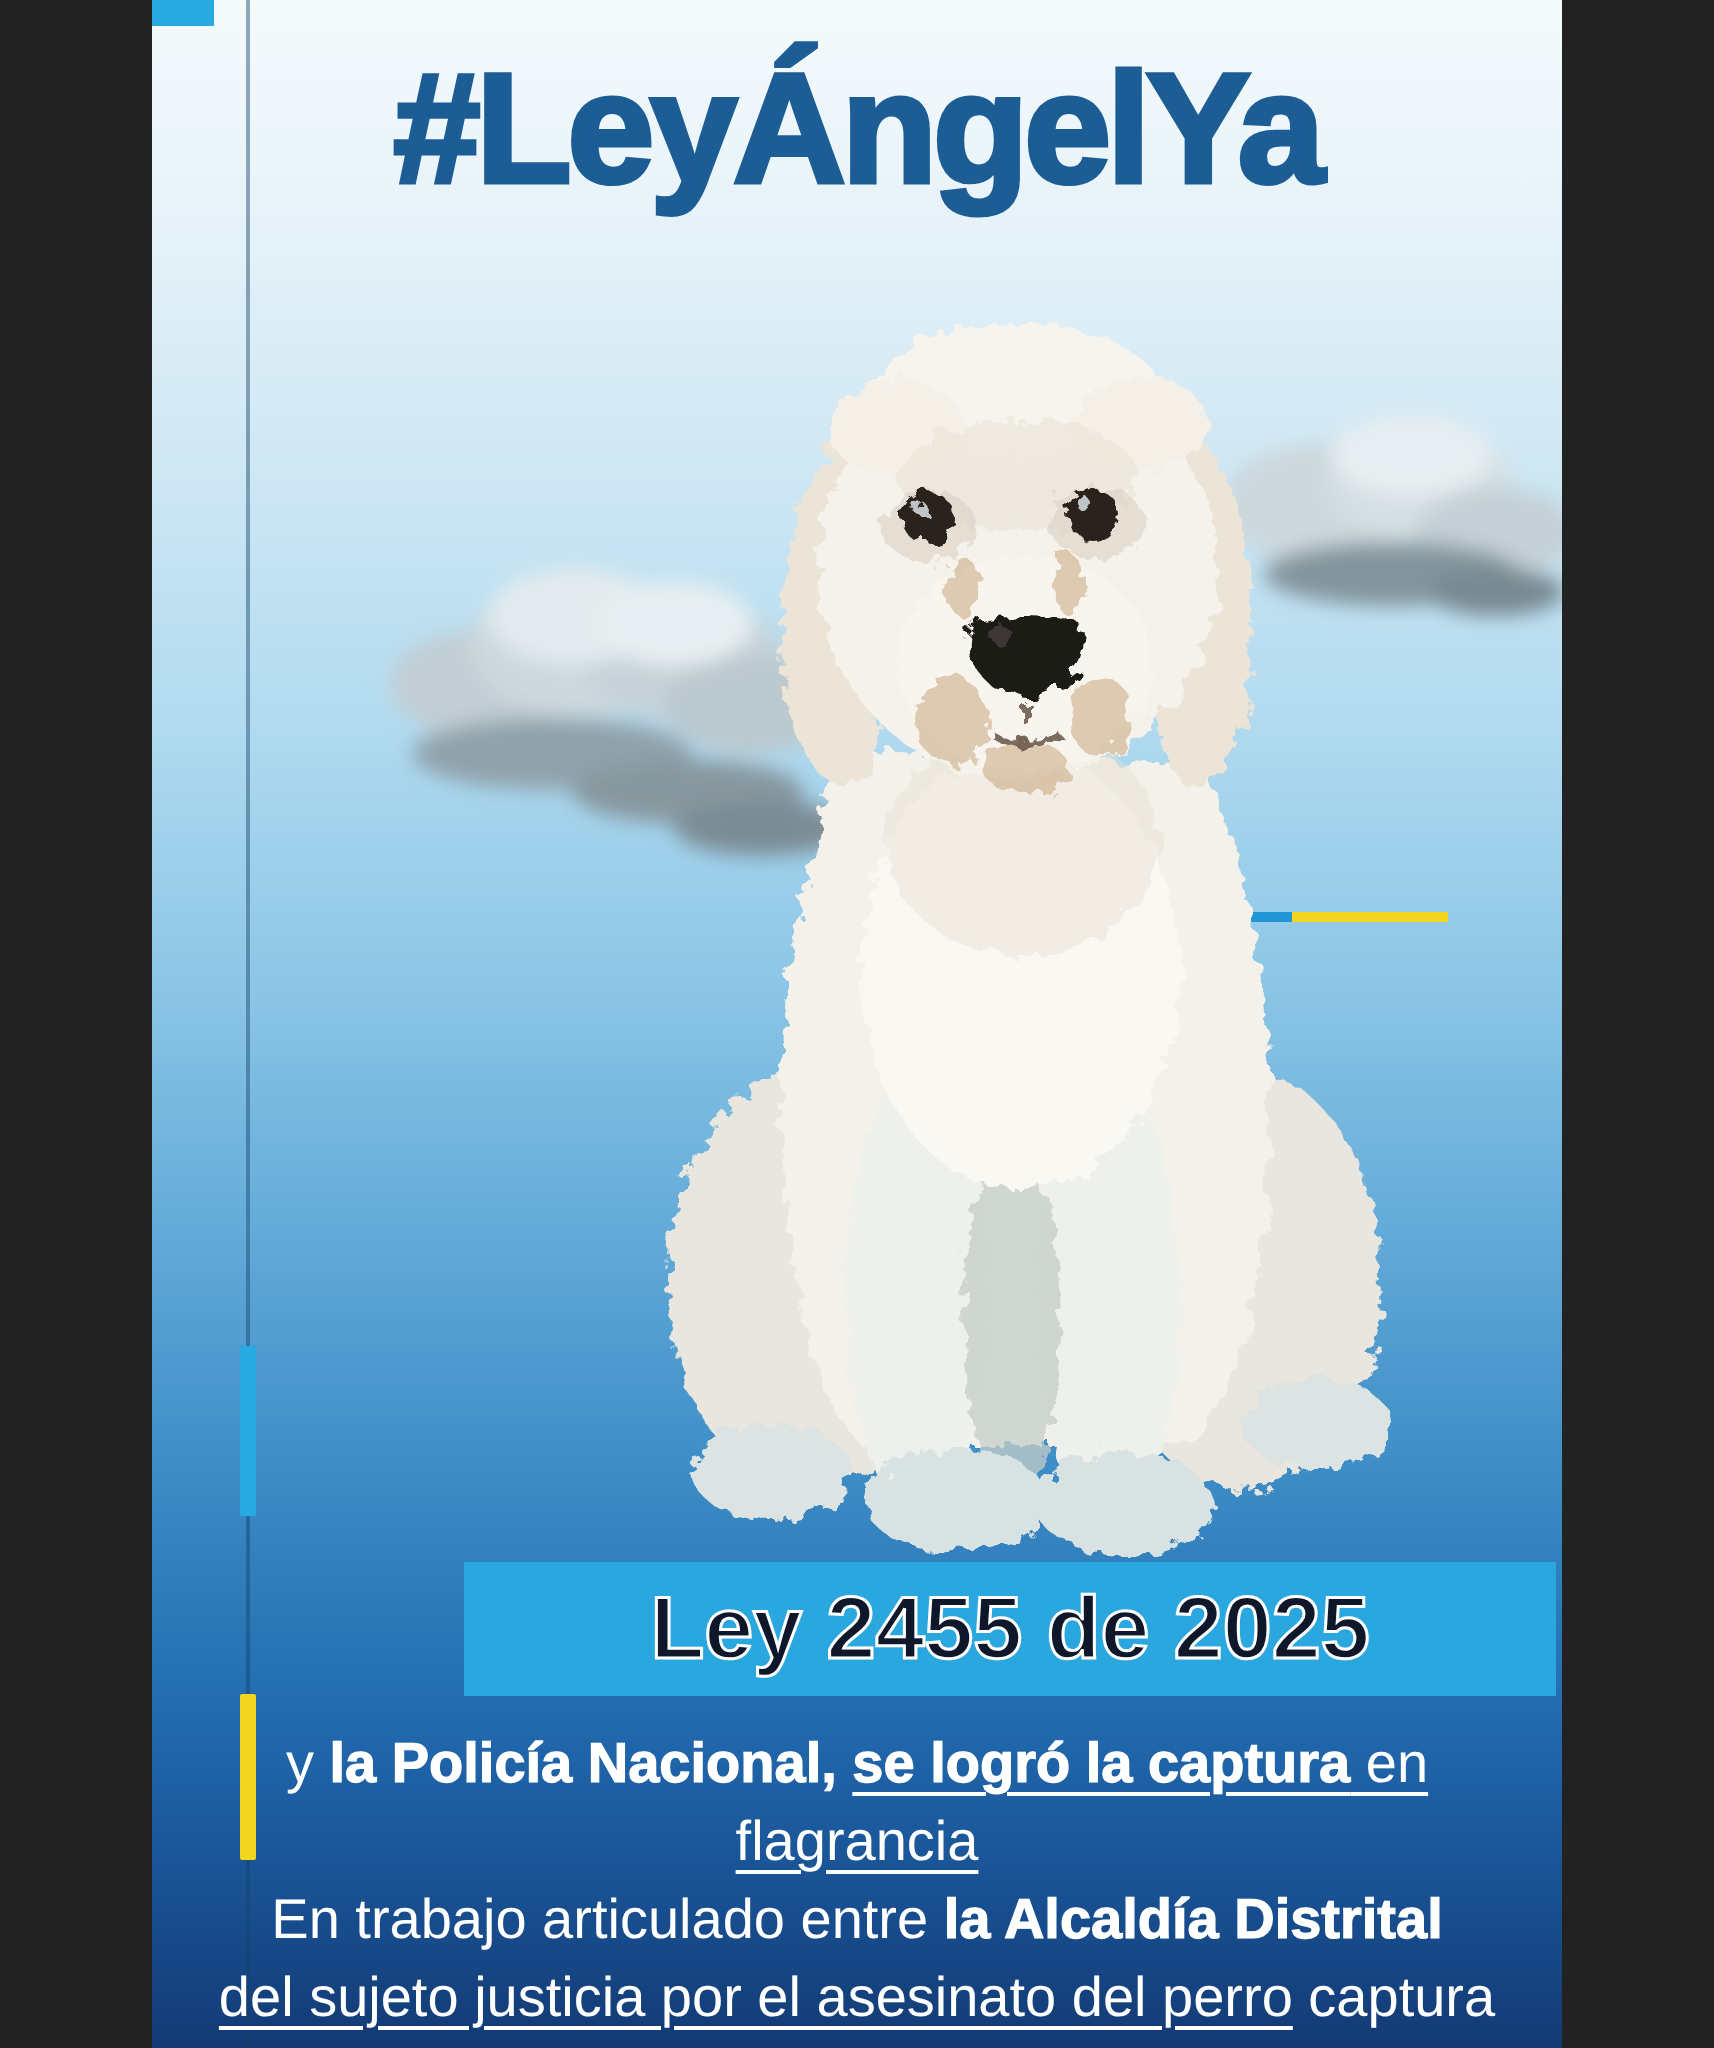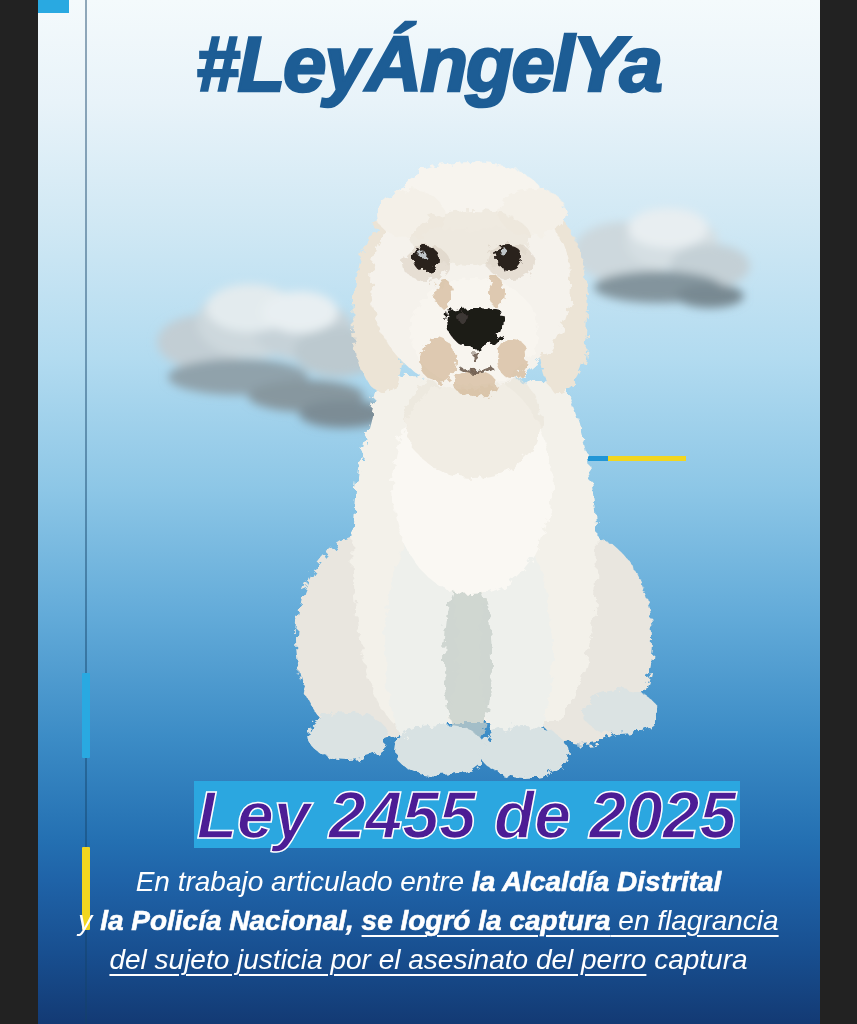--- a/index.html
+++ b/index.html
@@ -1,26 +1,25 @@
 <!DOCTYPE html>
 <html><head>
 <meta charset="utf-8">
 <style>
   html,body{margin:0;padding:0;background:#222;}
   .poster{
     position:relative;
-    width:782px;height:1024px;
+    width:705px;height:1024px;
     margin:0 auto;
     overflow:hidden;
     font-family:"Liberation Sans", sans-serif;
     background:linear-gradient(180deg,
       #f4fafc 0%, #e8f3f9 10%, #d0e8f4 22%, #b2dbf0 35%,
       #8cc6e6 48%, #63abd9 60%, #3c8cc6 72%, #2470b2 82%,
       #1f63a8 86%, #184f90 93%, #133a74 100%);
-    font-style:italic;
   }
   
   .vline{position:absolute;top:0;bottom:0;width:2px;background:rgba(20,66,104,.45);}
   .vline.left{left:47px;}
   .vline.right{left:809px;}
   .bar{position:absolute;border-radius:1px;}
   .corner-sq{position:absolute;}
   .hline-seg{position:absolute;height:5px;}
   
   .hashtag{
@@ -33,21 +32,21 @@
   }
   
   .scene{position:absolute;left:0;top:0;}
   
   .banner{
     position:absolute;top:781px;left:156px;width:546px;height:67px;
     background:#2ba7e0;
     display:flex;align-items:center;justify-content:center;
   }
   .banner-text{
-    color:#4c1d95;font-size:66px;font-weight:700;letter-spacing:0px;
+    color:#0f172a;font-size:44px;font-weight:700;letter-spacing:0px;
     -webkit-text-stroke:1.5px #fff;
   }
   
   .para{
     position:absolute;top:862px;left:30px;right:30px;
     text-align:center;color:#fff;
     font-size:28px;line-height:39px;font-weight:400;
   }
   .para .b{font-weight:700;-webkit-text-stroke:.6px #fff;}
   .para .u{text-decoration:underline;text-underline-offset:5px;text-decoration-thickness:2px;}
@@ -161,18 +160,18 @@
 
       <path d="M 437 350 L 437 362 M 420 367 Q 437 378 454 367" stroke="#5b4a3c" stroke-width="3" fill="none" opacity="0.8"></path>
     </g>
   </svg>
 
   <div class="banner">
     <span class="banner-text">Ley 2455 de 2025</span>
   </div>
 
   <div class="para">
+    <div><span>y </span><span class="b">la Policía Nacional, </span><span class="u"><span class="b">se logró la captura</span><span> en flagrancia</span></span></div>
     <div><span>En trabajo articulado entre </span><span class="b">la Alcaldía Distrital</span></div>
-    <div><span>y </span><span class="b">la Policía Nacional, </span><span class="u"><span class="b">se logró la captura</span><span> en flagrancia</span></span></div>
     <div><span class="u">del sujeto justicia por el asesinato del perro</span><span> captura</span></div>
   </div>
 
 </div>
 
 </body></html>

